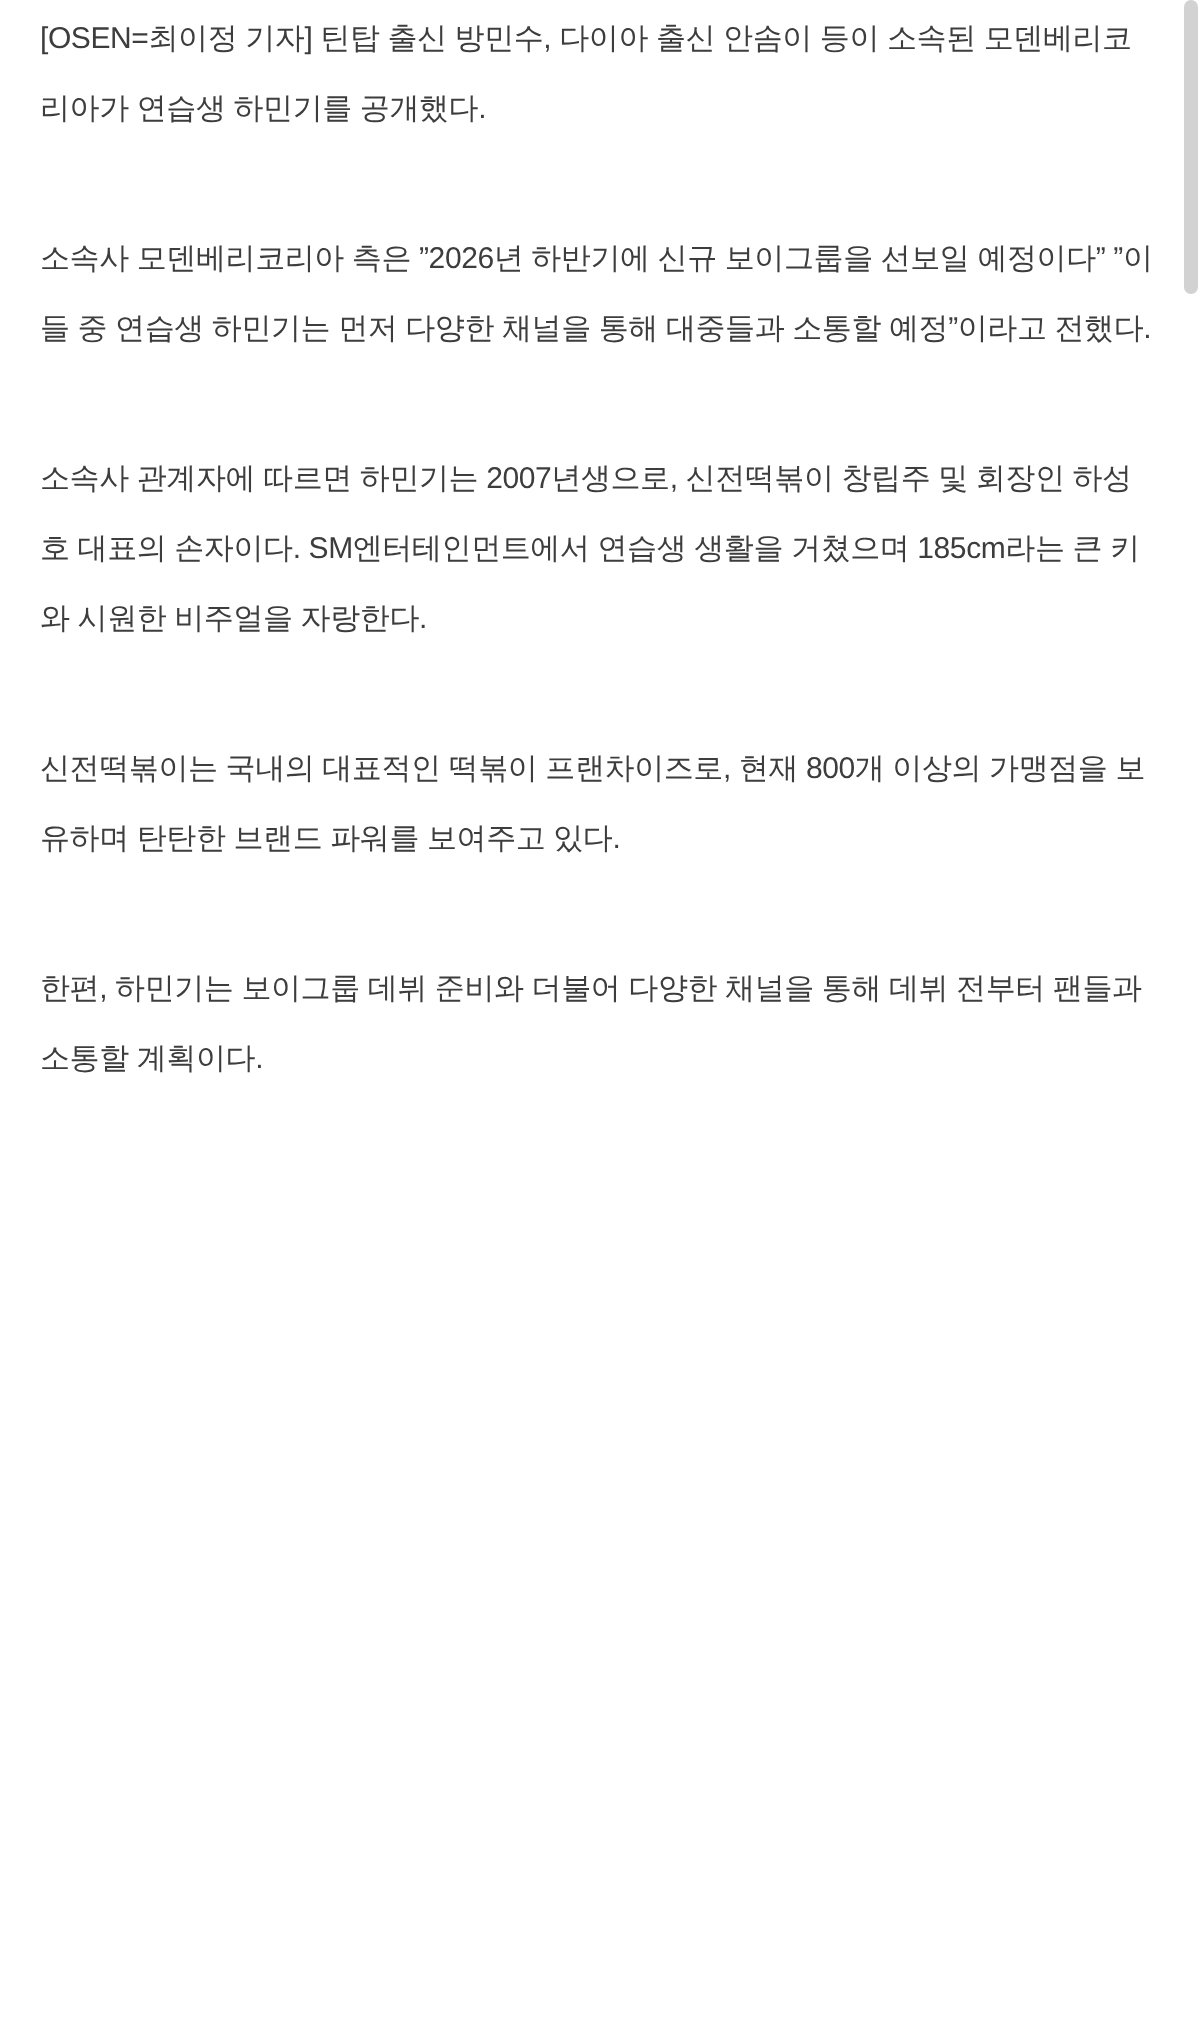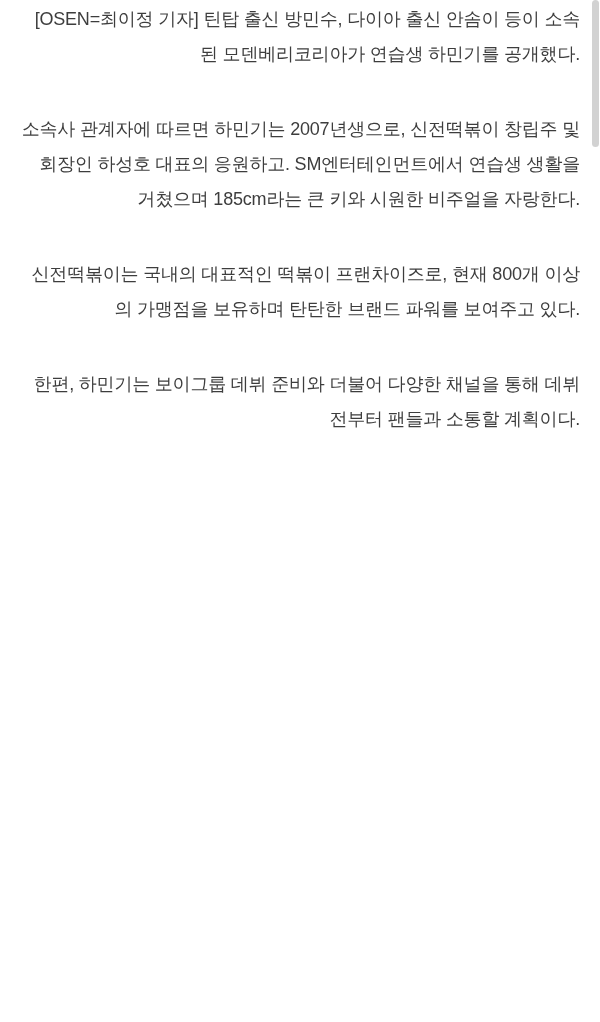--- a/index.html
+++ b/index.html
@@ -19,43 +19,43 @@
     height:1022px;
     margin:0 auto;
     background:var(--bg-color);
     overflow:hidden;
   }
   .article-body{
     padding:2px 20px 0 20px;
   }
   .article-body p{
     margin:0 0 40px 0;
-    font-size:18px;
+    font-size:15px;
     line-height:35px;
     letter-spacing:-0.2px;
     color:var(--text-color);
     word-break:normal;
     overflow-wrap:break-word;
     line-break:anywhere;
-    text-align:right;
   }
   .scrollbar-thumb{
     position:absolute;
     top:0;
     right:1px;
     width:7px;
     height:147px;
     border-radius:4px;
     background:var(--scrollbar-color);
   }
 </style>
 </head>
 <body>
 
 <div class="viewport">
   <main class="article-body">
     <p>[OSEN=최이정 기자] 틴탑 출신 방민수, 다이아 출신 안솜이 등이 소속된 모덴베리코리아가 연습생 하민기를 공개했다.</p>
-    <p>소속사 관계자에 따르면 하민기는 2007년생으로, 신전떡볶이 창립주 및 회장인 하성호 대표의 응원하고. SM엔터테인먼트에서 연습생 생활을 거쳤으며 185cm라는 큰 키와 시원한 비주얼을 자랑한다.</p>
+    <p>소속사 모덴베리코리아 측은 ”2026년 하반기에 신규 보이그룹을 선보일 예정이다” ”이들 중 연습생 하민기는 먼저 다양한 채널을 통해 대중들과 소통할 예정”이라고 전했다.</p>
+    <p>소속사 관계자에 따르면 하민기는 2007년생으로, 신전떡볶이 창립주 및 회장인 하성호 대표의 손자이다. SM엔터테인먼트에서 연습생 생활을 거쳤으며 185cm라는 큰 키와 시원한 비주얼을 자랑한다.</p>
     <p>신전떡볶이는 국내의 대표적인 떡볶이 프랜차이즈로, 현재 800개 이상의 가맹점을 보유하며 탄탄한 브랜드 파워를 보여주고 있다.</p>
     <p>한편, 하민기는 보이그룹 데뷔 준비와 더불어 다양한 채널을 통해 데뷔 전부터 팬들과 소통할 계획이다.</p>
   </main>
   <div class="scrollbar-thumb"></div>
 </div>
 
 </body></html>

